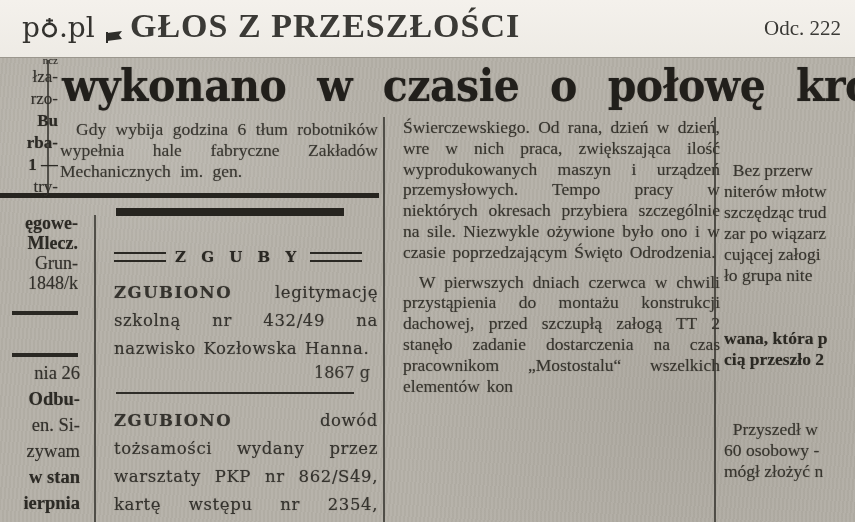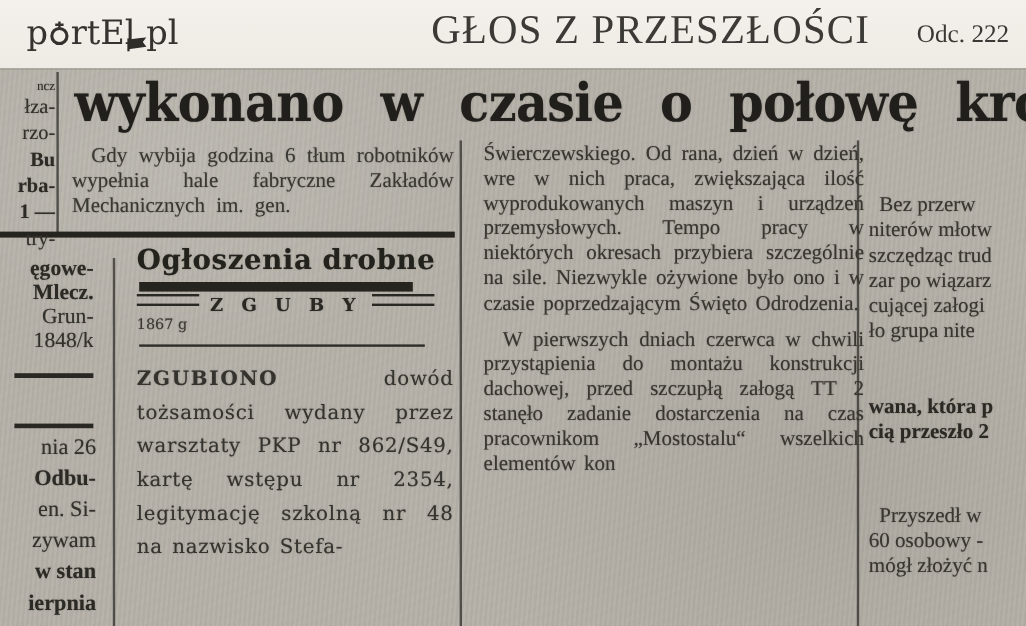--- a/index.html
+++ b/index.html
@@ -7,22 +7,22 @@
          font-family:"Liberation Serif",serif;background:#b5b1a8;}
 
   
   .header{position:absolute;top:0;left:0;width:855px;height:57px;
           background:linear-gradient(#f4f1ec,#eeebe5);
           border-bottom:1px solid #9b978e;z-index:5;}
   .logo{position:absolute;left:22px;top:11px;font-family:"DejaVu Serif",serif;
         font-size:28px;color:#34332f;display:flex;align-items:baseline;cursor:pointer;}
   .logo .glyph{display:inline-block;position:relative;top:2px;margin:0 1px;}
   .flag{position:absolute;left:84px;top:6px;}
-  .title{position:absolute;left:130px;right:130px;top:7px;text-align:right;
-         font-size:34px;font-weight:normal;letter-spacing:1px;color:#3b3a36;
+  .title{position:absolute;left:130px;right:130px;top:7px;text-align:left;
+         font-size:34px;font-weight:bold;letter-spacing:1px;color:#3b3a36;
          font-family:"Liberation Serif",serif;}
   .episode{position:absolute;right:14px;top:16px;font-size:21px;color:#3a3935;}
 
   
   .paper{position:absolute;top:57px;left:0;width:855px;height:465px;overflow:hidden;
          color:#3a3832;
          background-color:#b5b1a8;
          background-image:
            radial-gradient(ellipse 320px 220px at 18% 18%, rgba(255,255,255,.10), transparent 70%),
            radial-gradient(ellipse 420px 320px at 80% 75%, rgba(70,64,56,.08), transparent 70%),
@@ -35,44 +35,44 @@
             text-shadow:0 0 1.5px rgba(30,28,24,.8);}
 
   .vline{position:absolute;width:2px;background:rgba(42,40,35,.72);}
   .v1{left:47px;top:3px;height:134px;}
   .v2{left:94px;top:158px;height:307px;}
   .v3{left:383px;top:60px;height:405px;}
   .v4{left:714px;top:60px;height:405px;}
   .hrule-thick{position:absolute;left:0;top:136px;width:379px;height:5px;background:#26241f;}
 
   .margin-col{position:absolute;overflow:hidden;text-align:right;color:#33312c;}
-  .m-top{left:4px;top:-3px;width:42px;font-size:17px;line-height:22px;margin-top:12px;}
+  .m-top{left:16px;top:-3px;width:42px;font-size:17px;line-height:22px;}
   .m-mid{left:0;top:156px;width:78px;font-size:18px;line-height:20px;text-align:right;}
   .m-bot{left:0;top:303px;width:80px;font-size:18.5px;line-height:26px;}
   .mline.b{font-weight:bold;color:#2c2a25;}
   .mline.sm{font-size:11px;line-height:12px;}
   .mrule{height:4px;background:#2a2823;width:66px;margin:18px 0 0 auto;}
   .mrule.second{margin-top:38px;}
 
   .col1-para{position:absolute;left:60px;top:62px;width:318px;font-size:17.5px;
              line-height:21px;text-align:justify;word-spacing:5px;text-indent:16px;}
 
   .ads{position:absolute;left:114px;top:146px;width:264px;}
   .ads-title{font-size:23px;font-weight:bold;color:#24221d;letter-spacing:.5px;
              font-family:"DejaVu Serif",serif;}
   .ads-bar{height:8px;background:#26241f;margin:5px 0 0 2px;width:228px;}
-  .zguby-row{display:flex;align-items:flex-start;gap:9px;margin-top:2px;}
+  .zguby-row{display:flex;align-items:center;gap:9px;margin-top:32px;}
   .zguby-rule{flex:0 0 52px;height:6px;border-top:2px solid #2a2823;
               border-bottom:2px solid #2a2823;}
   .zguby-label{font-weight:bold;font-size:15px;letter-spacing:5px;color:#2a2823;
                font-family:"DejaVu Serif",serif;}
   .ad{margin-top:13px;font-size:16.5px;line-height:28px;text-align:justify;
       letter-spacing:.6px;word-spacing:2px;font-family:"DejaVu Serif",serif;color:#35332e;}
   .ad .lead{font-weight:bold;letter-spacing:1.5px;}
-  .ad-ref{text-align:left;font-size:12px;padding-right:8px;font-family:"DejaVu Serif",serif;}
+  .ad-ref{text-align:right;font-size:16px;padding-right:8px;font-family:"DejaVu Serif",serif;}
   .ad-sep{width:238px;border-top:2.5px solid #2f2d28;margin:10px 0 2px 2px;}
 
   .col2{position:absolute;left:392px;top:60px;width:317px;font-size:17.5px;
         line-height:20.8px;text-align:justify;word-spacing:2.5px;color:#38362f;margin-left:11px;}
   .col2 p{margin:0 0 9px 0;}
   .col2 p.ind{text-indent:16px;}
 
   .col3{position:absolute;left:724px;top:61px;width:145px;font-size:17.5px;
         line-height:21px;white-space:pre-wrap;color:#38362f;}
   .col3 .seg{margin:0;}
@@ -86,21 +86,20 @@
 
   <div class="header">
     <div class="logo">
       <span>p</span>
       <span class="glyph">
         <svg width="17" height="22" viewBox="0 0 17 22">
           <circle cx="8.5" cy="13" r="6.3" fill="none" stroke="#33322e" stroke-width="2.6"></circle>
           <path d="M8.5 1 v6 M5 3.6 h7" stroke="#33322e" stroke-width="2" fill="none"></path>
         </svg>
       </span>
-      <span>rtEl</span>
       <span>.pl</span>
       <span class="flag">
         <svg width="18" height="12" viewBox="0 0 18 12">
           <path d="M1 2 L16 0 L13 4 L16 8 L1 10 Z" fill="#2e2d2a"></path>
           <rect x="0" y="1" width="2" height="11" fill="#2e2d2a"></rect>
         </svg>
       </span>
     </div>
     <div class="title">GŁOS Z PRZESZŁOŚCI</div>
     <div class="episode">Odc. 222</div>
@@ -140,27 +139,27 @@
       <div class="mline b">Odbu-</div>
       <div class="mline">en. Si-</div>
       <div class="mline">zywam</div>
       <div class="mline b">w stan</div>
       <div class="mline b">ierpnia</div>
     </div>
 
     <div class="col1-para ink">Gdy wybija godzina 6 tłum robotników wypełnia hale fabryczne Zakładów Mechanicznych im. gen.</div>
 
     <div class="ads">
-      <div class="ads-title ink">Ogłoszenia drobne</div>
       <div class="ads-bar"></div>
       <div class="zguby-row">
         <div class="zguby-rule"></div>
         <div class="zguby-label ink">Z G U B Y</div>
         <div class="zguby-rule"></div>
       </div>
+      <div class="ad ink"><span class="lead">ZGUBIONO</span><span> legitymację szkolną nr 432/49 na nazwisko Kozłowska Hanna.</span></div>
       <div class="ad-ref ink">1867 g</div>
       <div class="ad-sep"></div>
       <div class="ad ink"><span class="lead">ZGUBIONO</span><span> dowód tożsamości wydany przez warsztaty PKP nr 862/S49, kartę wstępu nr 2354, legitymację szkolną nr 48 na nazwisko Stefa-</span></div>
     </div>
 
     <div class="col2 ink">
       <p>Świerczewskiego. Od rana, dzień w dzień, wre w nich praca, zwiększająca ilość wyprodukowanych maszyn i urządzeń przemysłowych. Tempo pracy w niektórych okresach przybiera szczególnie na sile. Niezwykle ożywione było ono i w czasie poprzedzającym Święto Odrodzenia.</p>
       <p class="ind">W pierwszych dniach czerwca w chwili przystąpienia do montażu konstrukcji dachowej, przed szczupłą załogą TT 2 stanęło zadanie dostarczenia na czas pracownikom „Mostostalu“ wszelkich elementów kon</p>
     </div>
 

